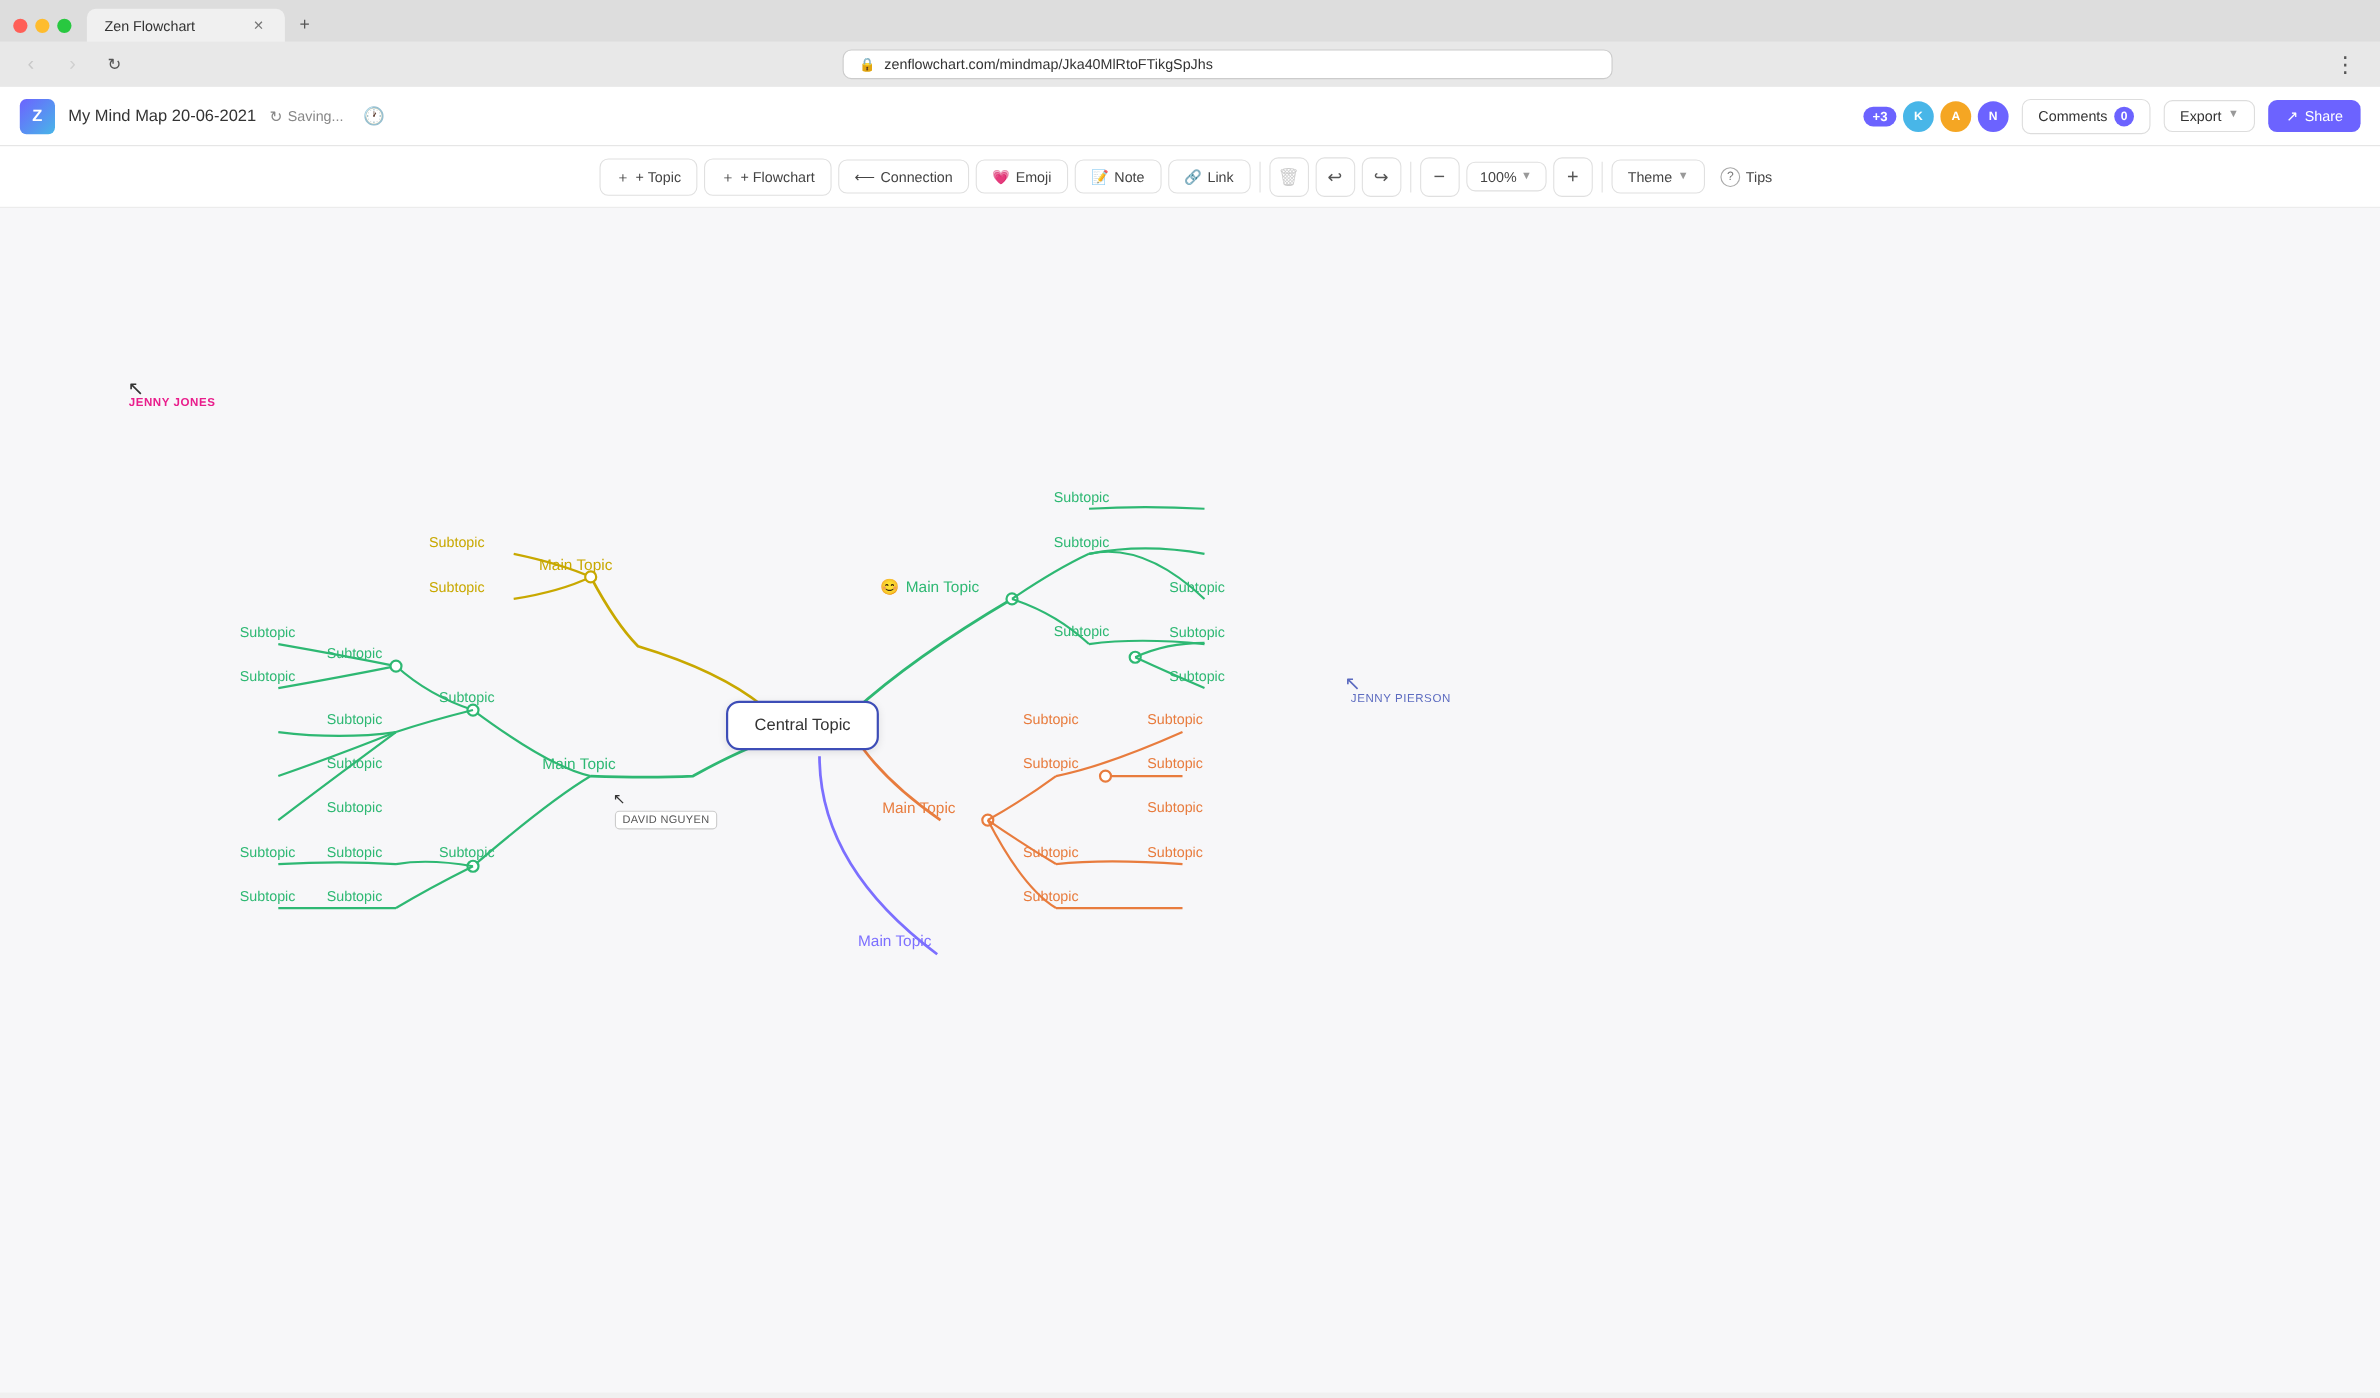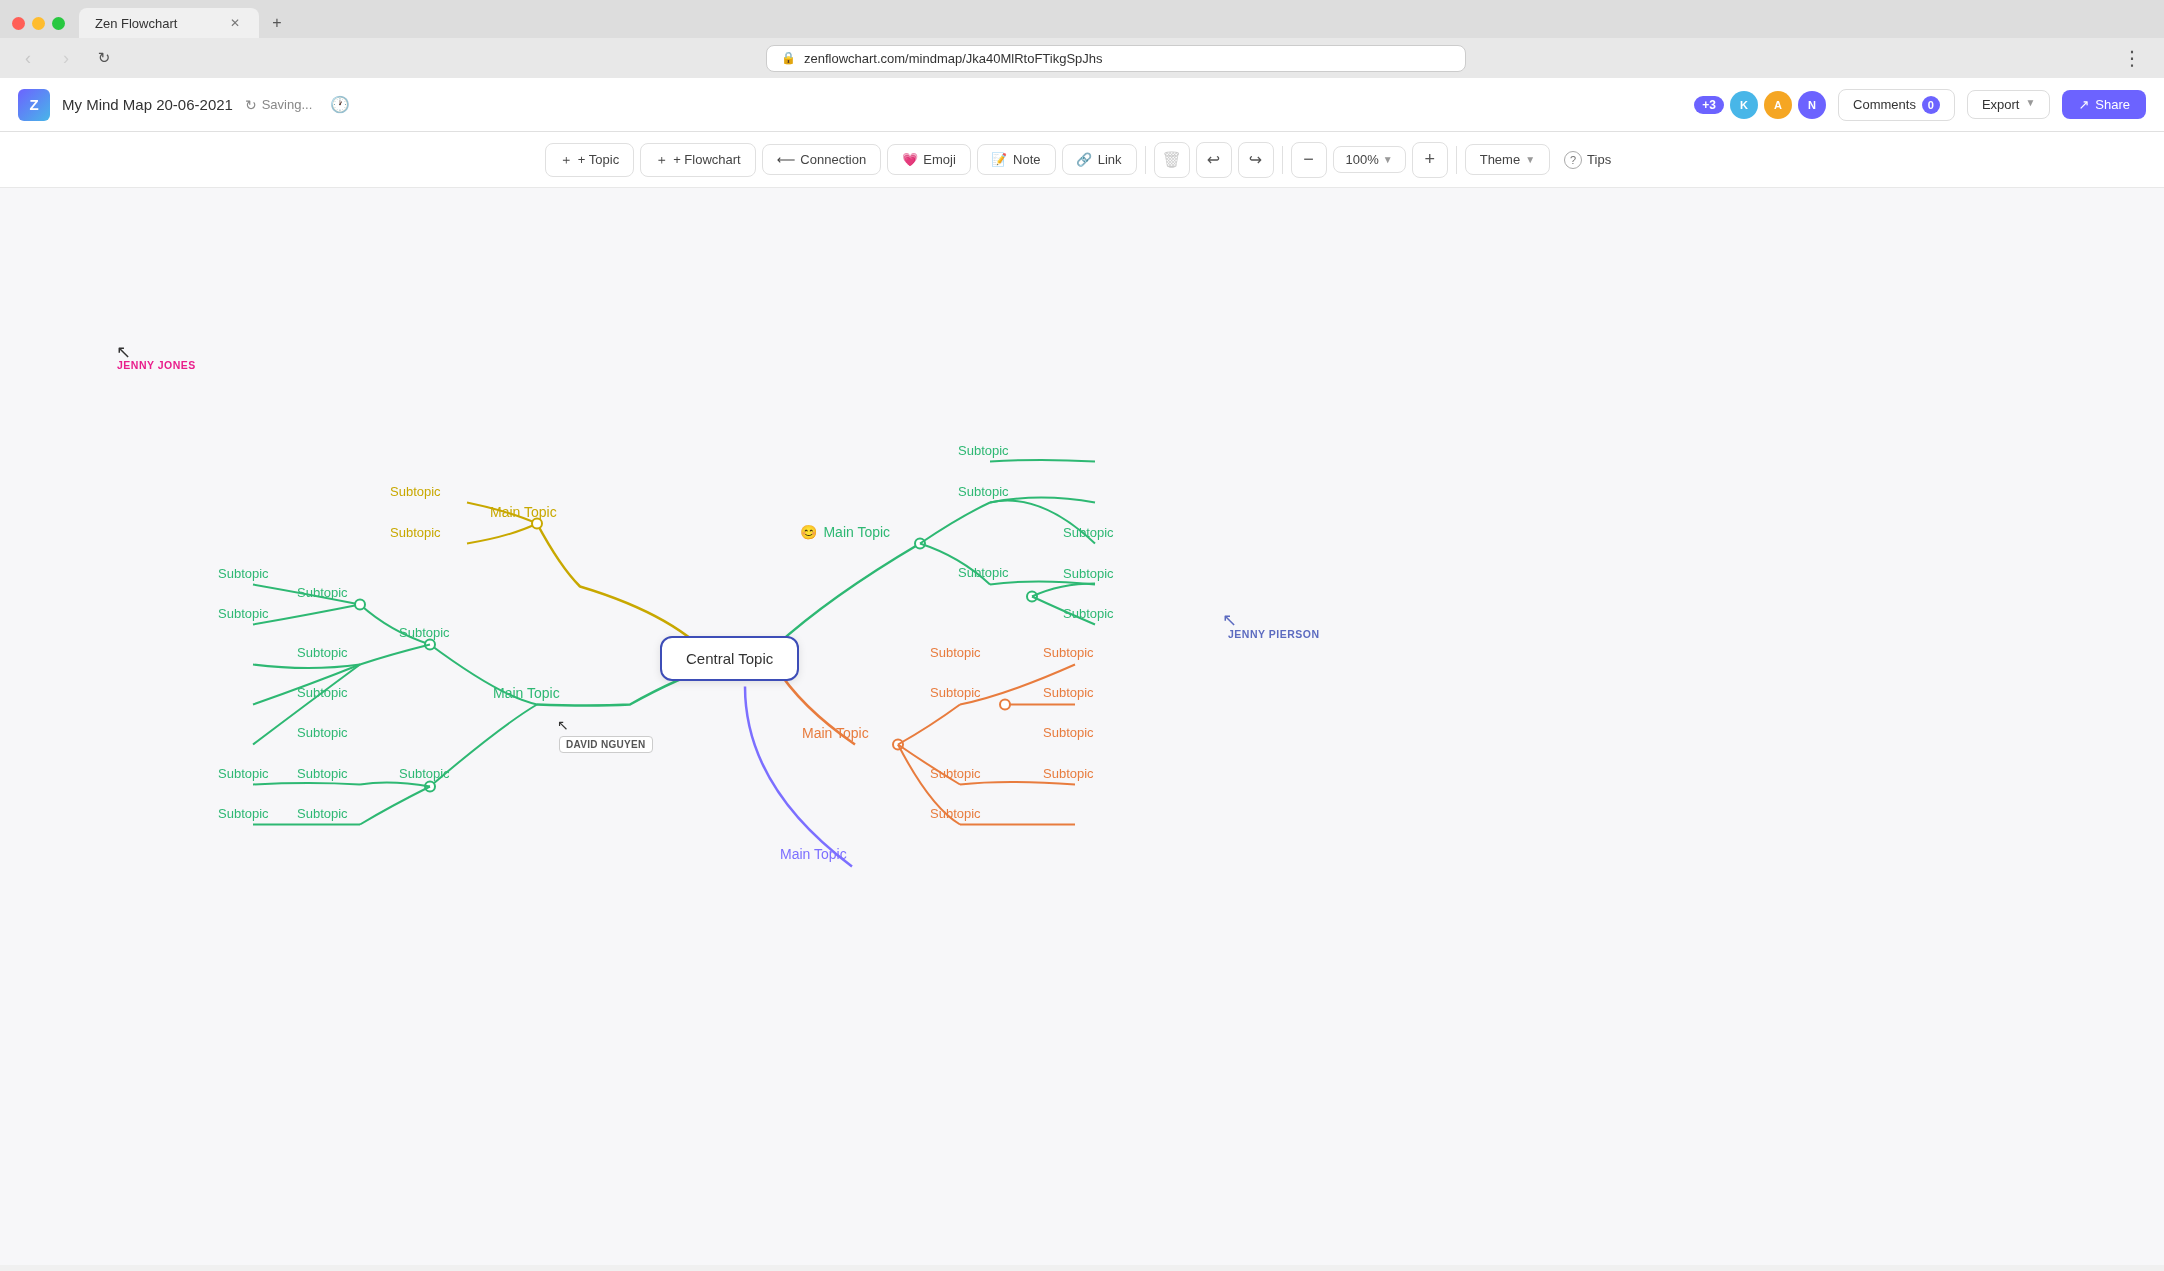--- a/index.html
+++ b/index.html
@@ -246,24 +246,24 @@
   <div style="position:absolute; left:1043px; top:578px; font-size:13px; color:#e87c3e;">Subtopic</div>
 
   <div style="position:absolute; left:780px; top:658px; font-size:14px; color:#7c6fff; font-weight:400;">
     <span>Main Topic</span>
   </div>
 
   <div style="position:absolute; left:117px; top:171px; font-size:10.5px; font-weight:700; color:#e91e8c; letter-spacing:0.5px;">
     <span>JENNY JONES</span>
   </div>
 
-  <div style="position:absolute; left:1228px; top:440px; font-size:10.5px; font-weight:700; color:#5c6bc0; letter-spacing:0.5px;">
+  <div style="position:absolute; left:1228px; top:440px; font-size:10.5px; font-weight:400; color:#5c6bc0; letter-spacing:0.5px;">
     <span>JENNY PIERSON</span>
   </div>
 
-  <div style="position:absolute; left:559px; top:548px; font-size:10px; font-weight:700; color:#555; background:rgba(255,255,255,0.92); border:1px solid #ccc; border-radius:4px; padding:2px 6px; letter-spacing:0.3px;">
+  <div style="position:absolute; left:559px; top:548px; font-size:10px; font-weight:400; color:#555; background:rgba(255,255,255,0.92); border:1px solid #ccc; border-radius:4px; padding:2px 6px; letter-spacing:0.3px;">
     <span>DAVID NGUYEN</span>
   </div>
 
   <div style="position:absolute; left:116px; top:155px; font-size:18px; color:#333; line-height:1;">↖</div>
   <div style="position:absolute; left:1222px; top:423px; font-size:18px; color:#5c6bc0; line-height:1;">↖</div>
   <div style="position:absolute; left:557px; top:530px; font-size:14px; color:#333; line-height:1;">↖</div>
 </div>
 
 </body></html>

